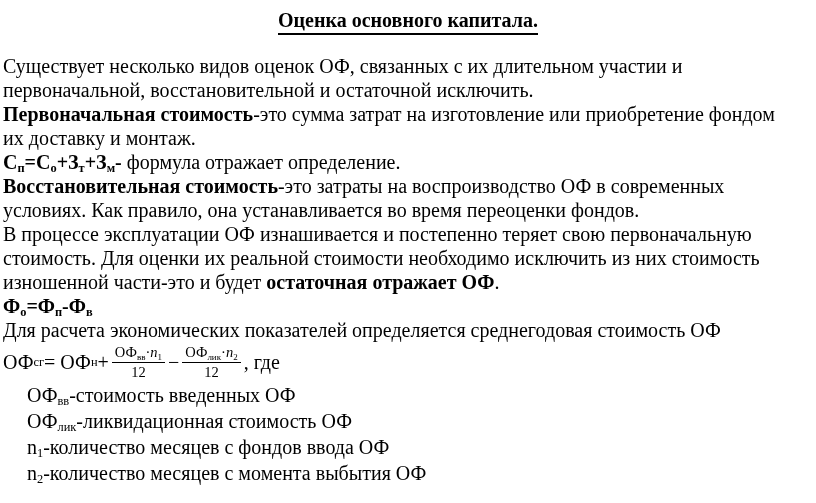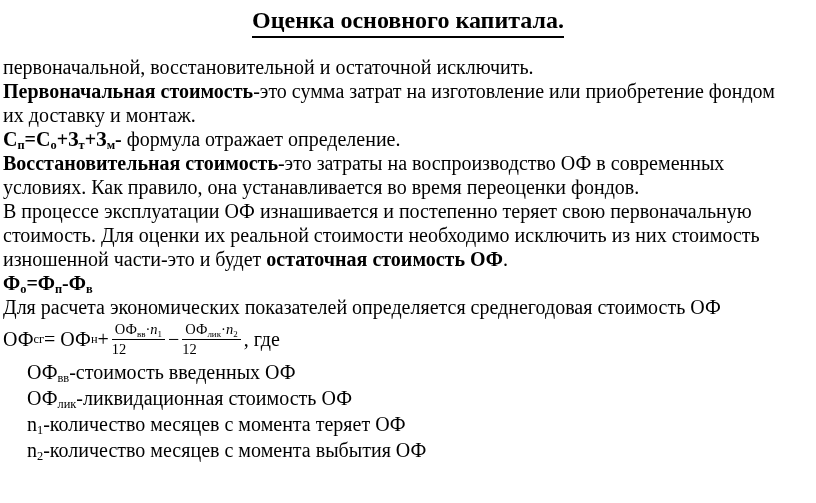--- a/index.html
+++ b/index.html
@@ -11,21 +11,21 @@
     font-family:"Liberation Serif","DejaVu Serif",serif;
     overflow:hidden;
   }
   .title-wrap{
     text-align:center;
     padding-top:7px;
     line-height:30px;
   }
   .title-text{
     display:inline-block;
-    font-size:24px;
+    font-size:20px;
     font-weight:bold;
     border-bottom:2px solid #000;
     padding-bottom:1px;
     line-height:1.15;
   }
   .doc-body{
     padding:17px 0 0 3px;
     font-size:20px;
     line-height:24px;
   }
@@ -41,44 +41,46 @@
   .line.formula{
     height:40px;
     display:flex;
     align-items:center;
     line-height:1;
   }
   .frac{
     display:inline-flex;
     flex-direction:column;
     align-items:center;
+    text-align:center;
     font-size:14.5px;
     margin:0 3px;
     line-height:1.12;
   }
   .frac .num{padding:0 3px 1px;white-space:nowrap;}
   .frac .den{border-top:1.5px solid #000;align-self:stretch;padding-top:1px;}
 </style>
 </head>
 <body>
 
 <div class="page">
   <div class="title-wrap">
     <span class="title-text">Оценка основного капитала.</span>
   </div>
   <div class="doc-body">
+      <div class="line"><span>Существует несколько видов оценок ОФ, связанных с их длительном участии и</span></div>
       <div class="line"><span>первоначальной, восстановительной и остаточной исключить.</span></div>
       <div class="line"><span class="b">Первоначальная стоимость</span><span>-это сумма затрат на изготовление или приобретение фондом</span></div>
       <div class="line"><span>их доставку и монтаж.</span></div>
       <div class="line"><span class="b">С</span><sub class="b">п</sub><span class="b">=С</span><sub class="b">о</sub><span class="b">+З</span><sub class="b">т</sub><span class="b">+З</span><sub class="b">м</sub><span class="b">- </span><span>формула отражает определение.</span></div>
       <div class="line"><span class="b">Восстановительная стоимость</span><span>-это затраты на воспроизводство ОФ в современных</span></div>
       <div class="line"><span>условиях. Как правило, она устанавливается во время переоценки фондов.</span></div>
       <div class="line"><span>В процессе эксплуатации ОФ изнашивается и постепенно теряет свою первоначальную</span></div>
       <div class="line"><span>стоимость. Для оценки их реальной стоимости необходимо исключить из них стоимость</span></div>
-      <div class="line"><span>изношенной части-это и будет </span><span class="b">остаточная стоимость ОФ</span><span>.</span></div>
+      <div class="line"><span>изношенной части-это и будет </span><span class="b">остаточная отражает ОФ</span><span>.</span></div>
       <div class="line"><span class="b">Ф</span><sub class="b">о</sub><span class="b">=Ф</span><sub class="b">п</sub><span class="b">-Ф</span><sub class="b">в</sub></div>
       <div class="line"><span>Для расчета экономических показателей определяется среднегодовая стоимость ОФ</span></div>
       <div class="line formula">
         <span>ОФ</span>
         <sub>сг</sub>
         <span> = ОФ</span>
         <sub>н</sub>
         <span> + </span>
         <span class="frac">
           <span class="num"><span>ОФ</span><sub>вв</sub><span>·</span><span class="i">n</span><sub>1</sub></span>
@@ -86,16 +88,16 @@
         </span>
         <span> − </span>
         <span class="frac">
           <span class="num"><span>ОФ</span><sub>лик</sub><span>·</span><span class="i">n</span><sub>2</sub></span>
           <span class="den">12</span>
         </span>
         <span> , где</span>
       </div>
       <div class="line tall"><span>ОФ</span><sub>вв</sub><span>-стоимость введенных ОФ</span></div>
       <div class="line tall"><span>ОФ</span><sub>лик</sub><span>-ликвидационная стоимость ОФ</span></div>
-      <div class="line tall"><span>n</span><sub>1</sub><span>-количество месяцев с момента теряет ОФ</span></div>
+      <div class="line tall"><span>n</span><sub>1</sub><span>-количество месяцев с фондов ввода ОФ</span></div>
       <div class="line tall"><span>n</span><sub>2</sub><span>-количество месяцев с момента выбытия ОФ</span></div>
     </div>
 </div>
 
 </body></html>

